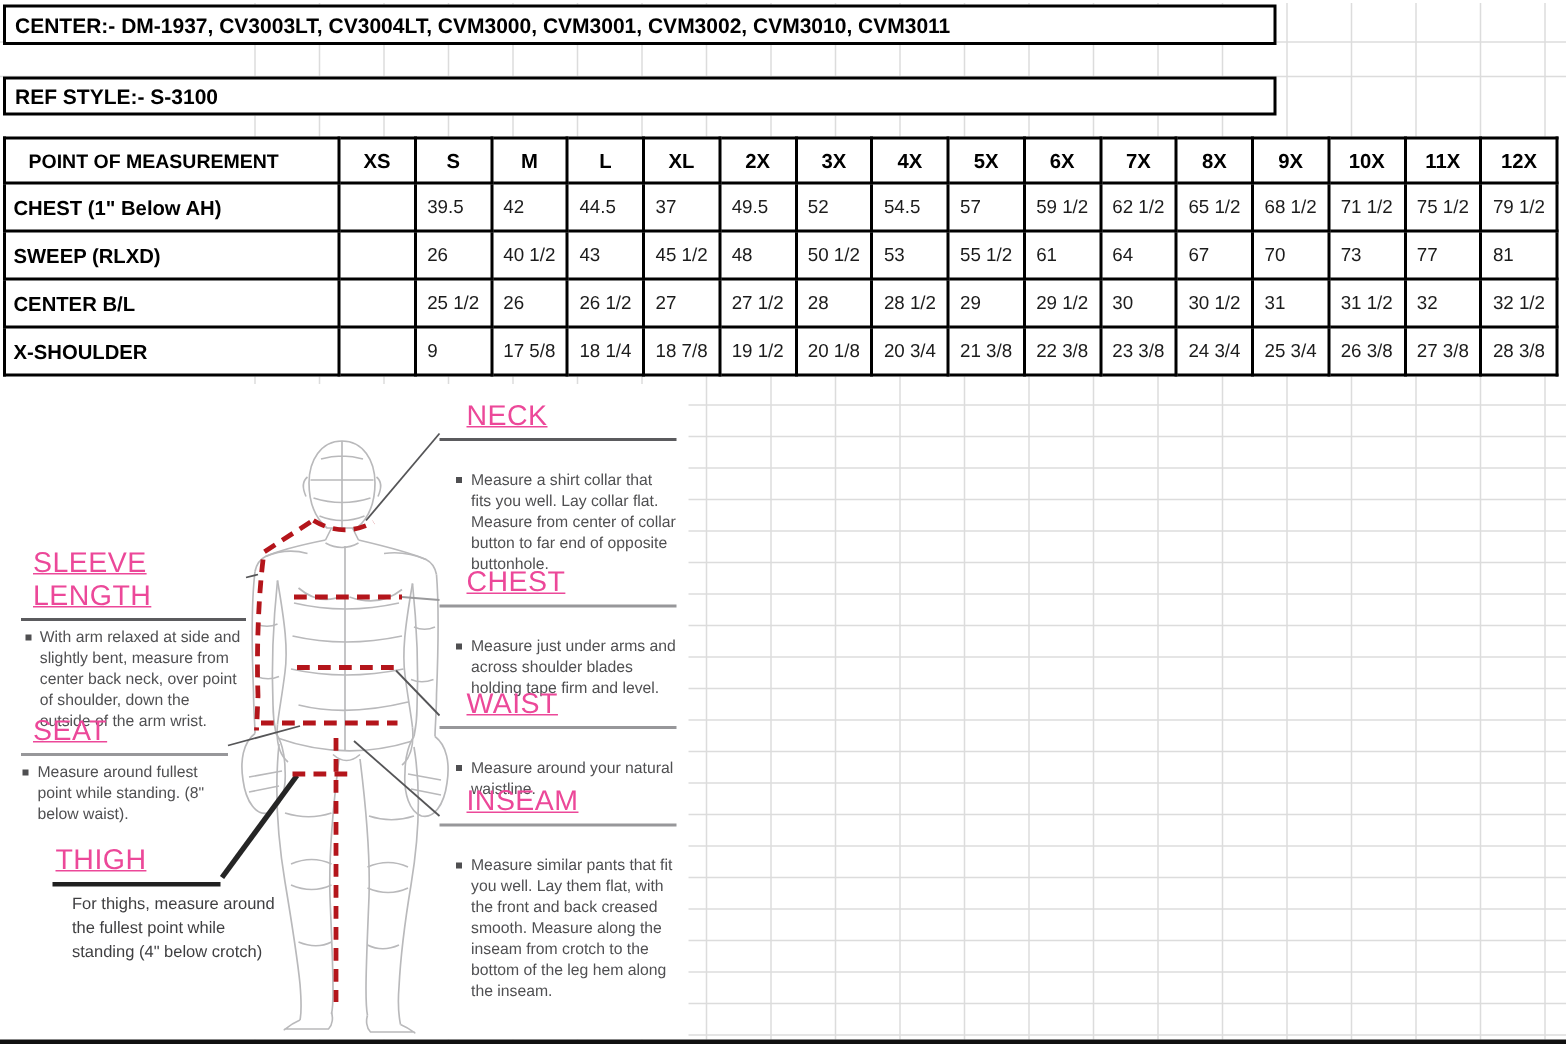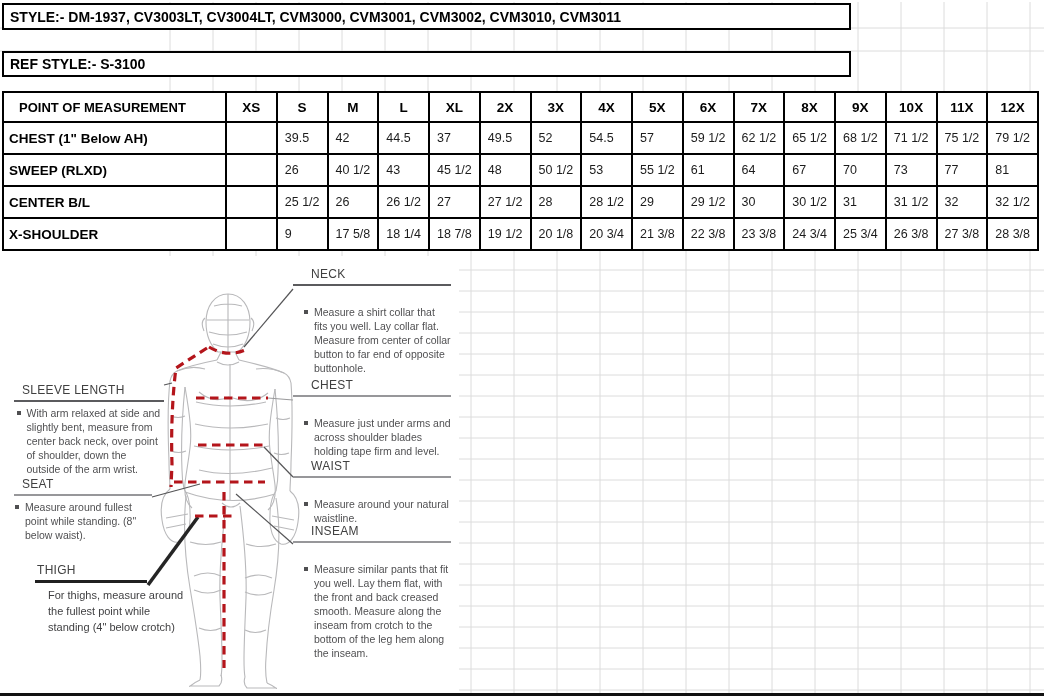--- a/index.html
+++ b/index.html
@@ -26,37 +26,38 @@
   .size-table thead tr{height:30px;}
   .size-table tbody tr{height:32px;}
   .size-table th.pom{text-align:left;padding-left:15px;font-size:13px;}
   .size-table thead th{font-size:13.5px;font-weight:bold;text-align:center;color:#000;}
   .size-table tbody th{font-size:13.5px;font-weight:bold;text-align:left;padding-left:5px;color:#000;}
   .size-table td{font-size:12.5px;font-weight:normal;color:#1c1c1c;text-align:left;padding-left:7px;}
   .diagram{position:absolute;left:0;top:256px;width:459px;height:437px;background:#fff;z-index:2;}
   .diagram svg{position:absolute;left:0;top:0;}
   .sec{position:absolute;z-index:3;}
   .sec-title{
-    font-size:12px;letter-spacing:.3px;color:#404040;padding-bottom:3px;
+    font-size:19px;letter-spacing:.3px;color:#ec4899;padding-bottom:3px;
     border-bottom:2px solid #97979a;
+    text-decoration:underline;
   }
   .sec-neck .sec-title,.sec-sleeve .sec-title{border-color:#5b5b5e;}
   .sec-thigh .sec-title{border-bottom:3px solid #202020;}
   .sec-desc{
     display:flex;gap:6px;margin-top:5px;font-size:10.5px;line-height:1.33;color:#505052;
   }
   .bullet{width:4px;height:4px;background:#4f4f51;margin-top:4px;flex:none;}
   .sec-right{width:158px;}
   .sec-right .sec-title{padding-left:18px;}
   .sec-right .sec-desc{padding-left:11px;margin-top:20px;}
   .sec-right .sec-desc span.txt{width:138px;}
   .sec-left .sec-title{padding-left:8px;}
   .sec-left .sec-desc{padding-left:1px;justify-content:center;}
   .sec-left .sec-desc span.txt{width:136px;}
-  .sec-sleeve{width:150px;margin-top:18px;}
+  .sec-sleeve{width:150px;}
   .sec-seat{width:138px;}
   .sec-thigh{width:112px;}
   .sec-thigh .sec-title{padding-left:2px;}
   .sec-thigh .sec-desc{width:158px;font-size:11px;color:#3f3f41;line-height:1.45;padding-left:2px;}
   .bottom-rule{position:absolute;left:0;top:693px;width:1044px;height:3px;background:#111;z-index:4;}
 </style>
 </head>
 <body>
 
 <div class="sheet">
@@ -102,21 +103,21 @@
       <line x1="0" y1="564" x2="1044" y2="564" stroke="#dcdcdc" stroke-width="1"></line>
       <line x1="0" y1="585" x2="1044" y2="585" stroke="#dcdcdc" stroke-width="1"></line>
       <line x1="0" y1="606" x2="1044" y2="606" stroke="#dcdcdc" stroke-width="1"></line>
       <line x1="0" y1="627" x2="1044" y2="627" stroke="#dcdcdc" stroke-width="1"></line>
       <line x1="0" y1="648" x2="1044" y2="648" stroke="#dcdcdc" stroke-width="1"></line>
       <line x1="0" y1="669" x2="1044" y2="669" stroke="#dcdcdc" stroke-width="1"></line>
       <line x1="0" y1="690" x2="1044" y2="690" stroke="#dcdcdc" stroke-width="1"></line>
     </svg>
 
   <div class="row-box style-row">
-    <span>STYLE:- DM-1937, CV3003LT, CV3004LT, CVM3000, CVM3001, CVM3002, CVM3010, CVM3011</span>
+    <span>CENTER:- DM-1937, CV3003LT, CV3004LT, CVM3000, CVM3001, CVM3002, CVM3010, CVM3011</span>
   </div>
 
   <div class="row-box ref-row">
     <span>REF STYLE:- S-3100</span>
   </div>
 
   <table class="size-table" id="size-table">
     <colgroup id="size-table-cols">
         <col style="width: 223px;">
         <col>

